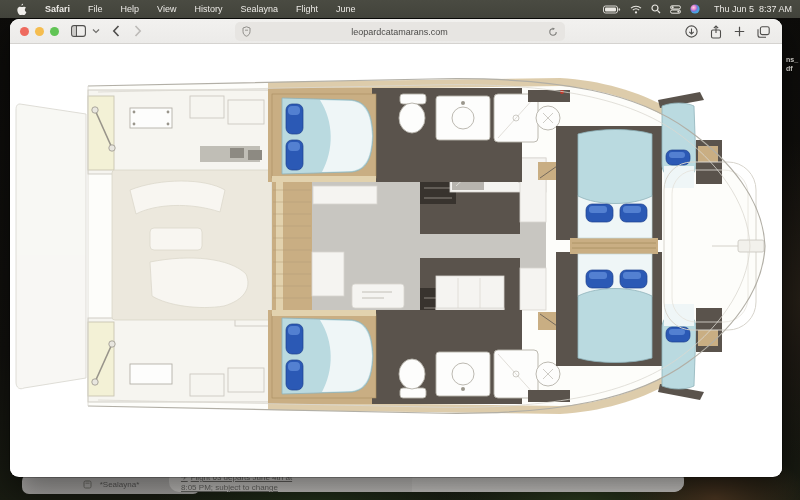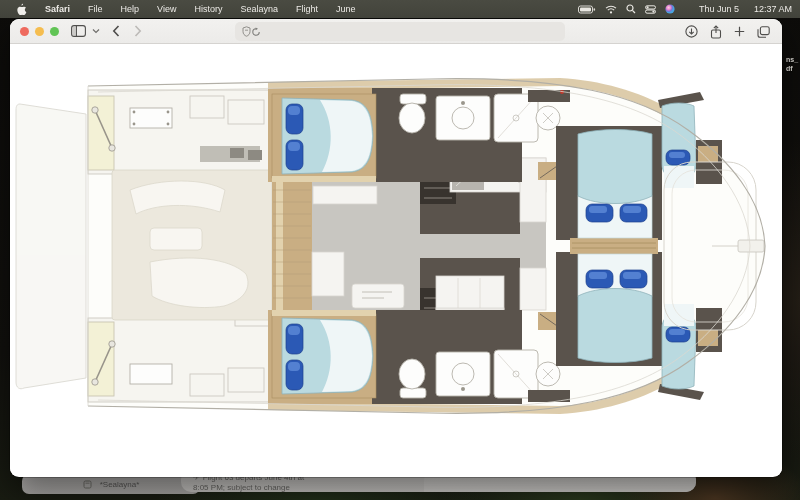--- a/index.html
+++ b/index.html
@@ -21,42 +21,43 @@
     background:linear-gradient(180deg,#4a4b42,#42433b);
     display:flex; align-items:center; color:#eceae6; font-size:9px;
     padding:8px 8px; z-index:40;
   }
   .menubar .left { display:flex; align-items:center; }
   .menubar .mi { padding:0 9px; white-space:nowrap; }
   .menubar .app { font-weight:bold; }
   .menubar .right { margin-left:auto; display:flex; align-items:center; gap:9px; }
   .sicon { display:inline-flex; align-items:center; }
   .clock { white-space:nowrap; }
-  .clock span { margin-left:15px; }
+  .clock span { margin-left:5px; }
 
   
   .desk-label {
     position:absolute; top:55px; left:786px; width:20px; z-index:5;
     color:#e9e6e0; font-size:7px; font-weight:bold; line-height:9px;
     text-shadow:0 1px 1px rgba(0,0,0,.8); overflow:hidden;
   }
 
   
   .bg-win { position:absolute; z-index:10; overflow:hidden; }
   .win-sealayna {
     left:22px; top:474px; width:178px; height:20px; border-radius:7px;
     background:linear-gradient(180deg,#c2c0be,#aeacaa);
     display:flex; align-items:center; justify-content:center; gap:5px;
     color:#5e5d5b; font-size:8px;
   }
   .win-flight {
-    left:181px; top:469px; width:515px; height:23px; border-radius:10px;
+    left:169px; top:469px; width:515px; height:23px; border-radius:10px;
     background:linear-gradient(180deg,#e6e4e1,#cfcdca);
     color:#6e6d6a; font-size:8px; line-height:10px;
     padding:4px 0 0 12px;
+    text-decoration:underline;
   }
   .win-flight .inner-corner {
     position:absolute; left:243px; top:0; right:0; bottom:-6px;
     border-radius:12px 12px 0 0;
     background:linear-gradient(180deg,#eceae7,#d4d2cf);
   }
   .win-flight .txt { position:relative; z-index:2; }
   .note-icn { font-size:8px; margin-right:3px; color:#8a8986; }
 
   
@@ -191,21 +192,21 @@
             <radialGradient id="siri" cx="35%" cy="35%">
               <stop offset="0%" stop-color="#ffd2e0"></stop>
               <stop offset="45%" stop-color="#e78ad0"></stop>
               <stop offset="80%" stop-color="#7a6fd6"></stop>
               <stop offset="100%" stop-color="#4aa3e0"></stop>
             </radialGradient>
           </defs>
           <circle cx="5" cy="5" r="4.6" fill="url(#siri)"></circle>
         </svg>
     </span>
-    <span class="clock"><span>Thu Jun 5</span><span>12:37 AM</span></span>
+    <span class="clock"><span>Thu Jun 5</span><span>8:37 AM</span></span>
   </div>
 </div>
 
 <div class="safari">
   <div class="toolbar">
     <div class="lights">
       <span class="light l-red"></span>
       <span class="light l-yel"></span>
       <span class="light l-grn"></span>
     </div>
@@ -233,20 +234,21 @@
           </svg>
       </span>
     </div>
     <div class="urlfield">
       <span class="tb-ic url-left">
         <svg width="9" height="11" viewBox="0 0 9 11">
             <path d="M4.5,0.8 L8,2 L8,5.4 C8,8 6.4,9.6 4.5,10.2 C2.6,9.6 1,8 1,5.4 L1,2 Z" fill="none" stroke="#908e8a" stroke-width="1"></path>
             <line x1="3" y1="4.2" x2="6" y2="4.2" stroke="#908e8a" stroke-width=".9"></line>
           </svg>
       </span>
+      <span class="host">leopardcatamarans.com</span>
       <span class="tb-ic url-right">
         <svg width="10" height="10" viewBox="0 0 10 10">
             <path d="M8.2,5 A3.2,3.2 0 1 1 5,1.8" fill="none" stroke="#7c7b78" stroke-width="1.1"></path>
             <polygon points="4.6,0.4 7,1.8 4.6,3.2" fill="#7c7b78"></polygon>
           </svg>
       </span>
     </div>
     <div class="right-icons">
       <span class="tb-ic">
         <svg width="13" height="13" viewBox="0 0 13 13">

